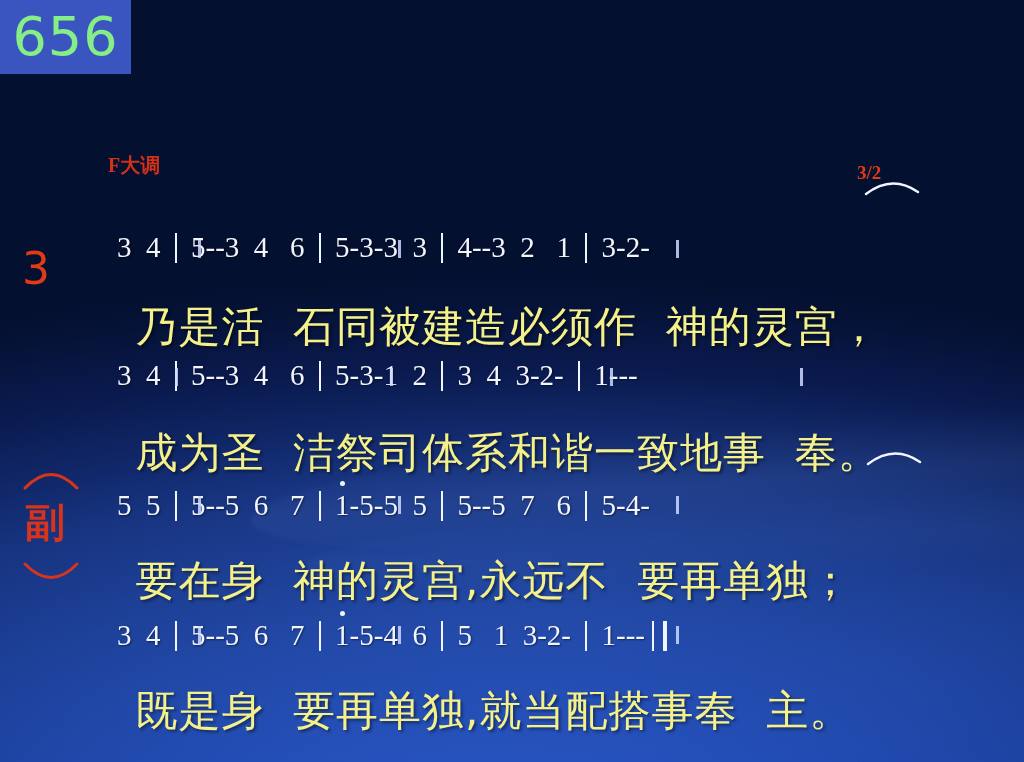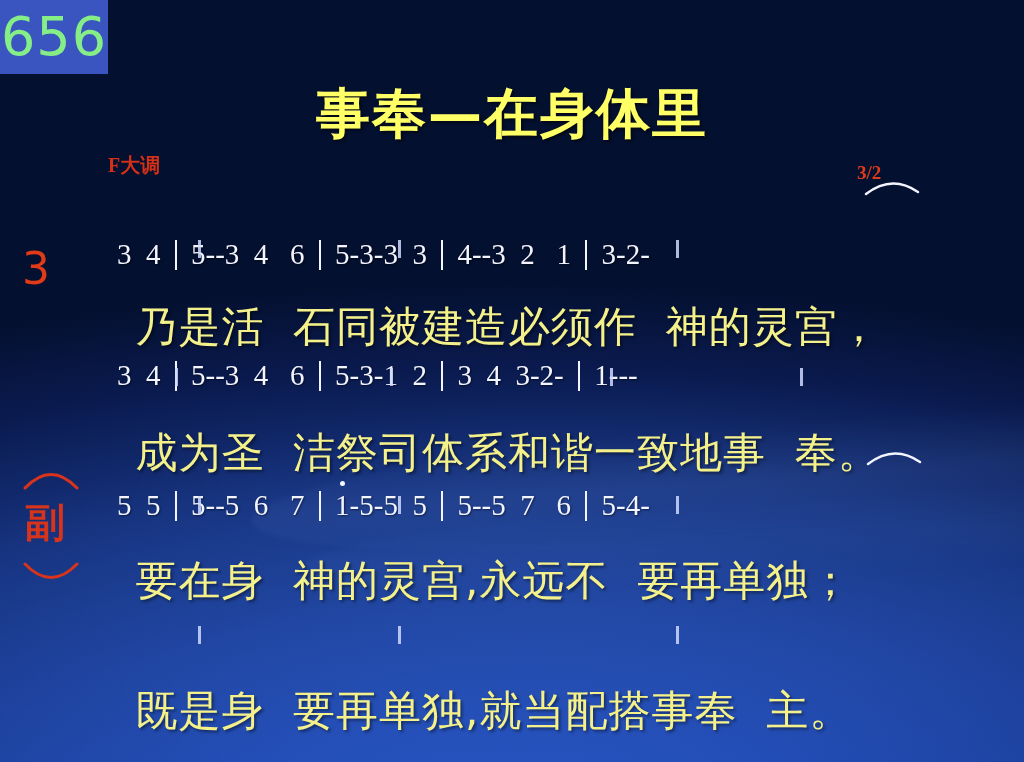--- a/index.html
+++ b/index.html
@@ -50,21 +50,21 @@
     left: 120px; top: 560px;
     width: 1200px; height: 230px;
     background: radial-gradient(ellipse at 50% 50%, rgba(40,86,196,.40) 0%, rgba(40,86,196,.18) 50%, rgba(40,86,196,0) 76%);
     transform: rotate(-2.5deg);
   }
 
   
   #hymn-badge {
     position: absolute;
     left: 0; top: 0;
-    width: 108px; height: 74px;
+    width: 131px; height: 74px;
     background: #3b55c0;
     display: flex;
     align-items: center;
     justify-content: center;
   }
   #hymn-badge .num {
     color: #86ee86;
     font-family: "DejaVu Sans", "Liberation Sans", sans-serif;
     font-size: 54px;
     line-height: 1;
@@ -219,42 +219,41 @@
 
   <div class="swoosh a"></div>
   <div class="swoosh d"></div>
   <div class="swoosh b"></div>
   <div class="swoosh c"></div>
 
   <div id="hymn-badge">
     <span class="num">656</span>
   </div>
 
-  <div id="title">事奉—在身体里</div>
 
   <div id="key-sig">F大调</div>
 
   <div id="meter-mark">3/2</div>
   <svg id="meter-slur" viewBox="0 0 56 20">
     <path d="M2,18 Q28,-2 54,16" fill="none" stroke="#f2f4ff" stroke-width="2.4" stroke-linecap="round"></path>
   </svg>
 
   <div id="stanza-num">3</div>
 
   <div id="chorus-mark">
     <svg class="arc-top" viewBox="0 0 58 26">
       <path d="M3,24 Q29,-3 55,24" fill="none" stroke="#d8341c" stroke-width="3" stroke-linecap="round"></path>
     </svg>
     <span class="glyph">副</span>
     <svg class="arc-bot" viewBox="0 0 58 26">
       <path d="M3,2 Q29,29 55,2" fill="none" stroke="#d8341c" stroke-width="3" stroke-linecap="round"></path>
     </svg>
   </div>
 
-  <div class="notation" style="left:88px; top:205px;">
+  <div class="notation" style="left:88px; top:198px;">
     <span>3  4 <span class="bar"></span> 5--3  4   6 <span class="bar"></span> 5-3-3  3 <span class="bar"></span> 4--3  2   1 <span class="bar"></span> 3-2-</span>
   </div>
   <div class="lyrics" style="left:78px; top:250px;">
     <span>乃是活  石同被建造必须作  神的灵宫，</span>
   </div>
 
   <div class="notation" style="left:88px; top:326px;">
     <span>3  4 <span class="bar"></span> 5--3  4   6 <span class="bar"></span> 5-3-1  2 <span class="bar"></span> 3  4  3-2- <span class="bar"></span> 1---</span>
   </div>
   <div class="lyrics" style="left:78px; top:376px;">
@@ -264,20 +263,23 @@
   <div class="notation" style="left:88px; top:456px;">
     <span>5  5 <span class="bar"></span> 5--5  6   7 <span class="bar"></span> <span class="hi">1</span>-5-5  5 <span class="bar"></span> 5--5  7   6 <span class="bar"></span> 5-4-</span>
   </div>
   <div class="lyrics" style="left:78px; top:504px;">
     <span>要在身  神的灵宫,永远不  要再单独；</span>
   </div>
   <svg style="position:absolute; left:866px; top:446px; width:56px; height:20px;" viewBox="0 0 56 20">
     <path d="M2,18 Q28,-2 54,16" fill="none" stroke="#f2f4ff" stroke-width="2.4" stroke-linecap="round"></path>
   </svg>
 
+  <div class="notation" style="left:88px; top:586px;">
+    <span>3  4 <span class="bar"></span> 5--5  6   7 <span class="bar"></span> <span class="hi">1</span>-5-4  6 <span class="bar"></span> 5   1  3-2- <span class="bar"></span> 1---<span class="bar end"></span></span>
+  </div>
   <div class="lyrics" style="left:78px; top:634px;">
     <span>既是身  要再单独,就当配搭事奉  主。</span>
   </div>
 
   <div class="tick" style="left:198px; top:240px;"></div>
   <div class="tick" style="left:398px; top:240px;"></div>
   <div class="tick" style="left:676px; top:240px;"></div>
   <div class="tick" style="left:175px; top:368px;"></div>
   <div class="tick" style="left:390px; top:368px;"></div>
   <div class="tick" style="left:610px; top:368px;"></div>

